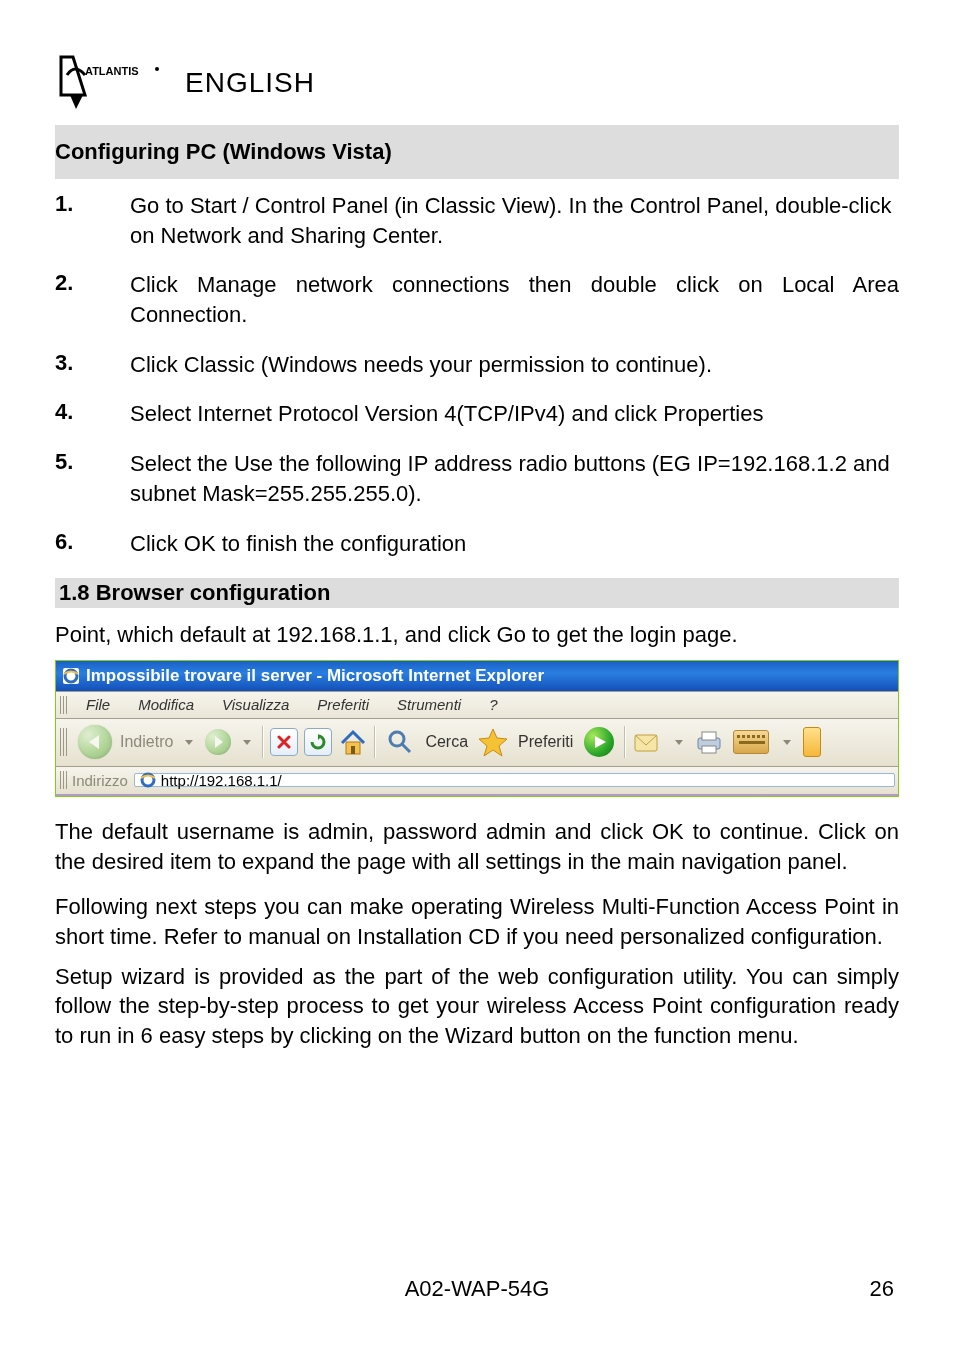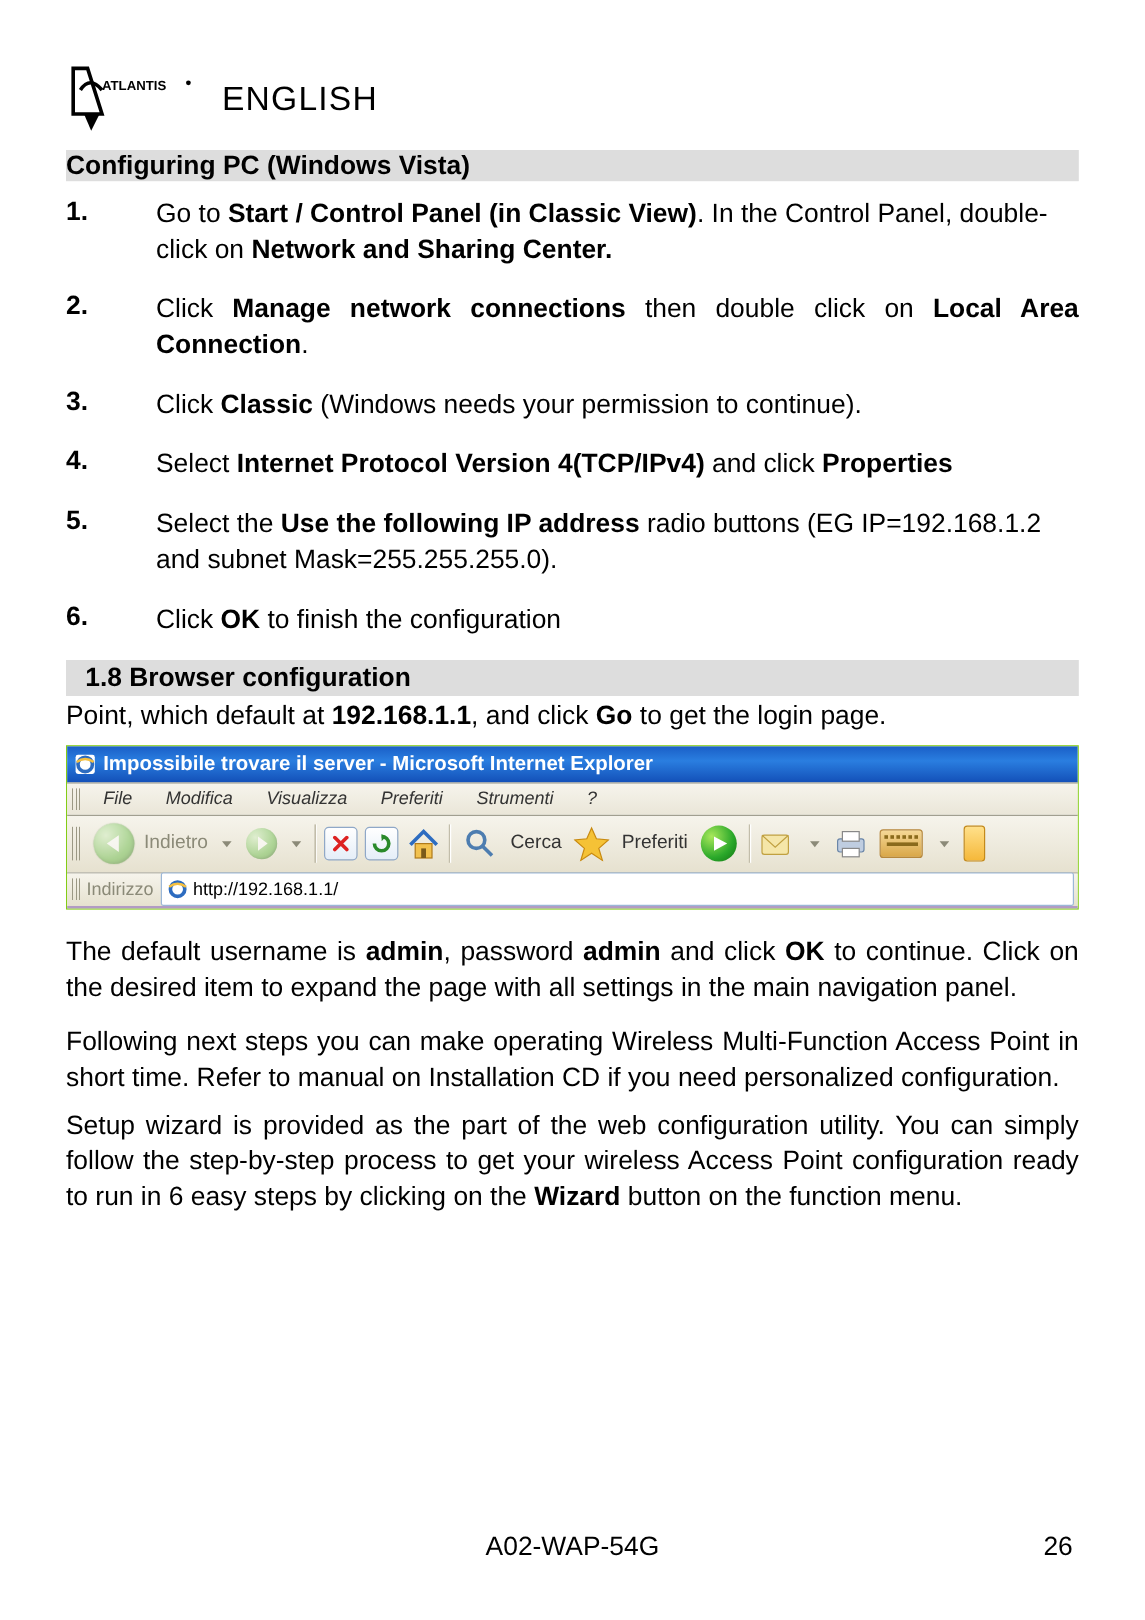--- a/index.html
+++ b/index.html
@@ -25,45 +25,45 @@
     }
     .logo svg { display: block; }
     .english-label {
       font-size: 28px;
       color: #000;
       letter-spacing: 1px;
     }
     .section-heading {
       background: #ddd;
       font-weight: bold;
-      padding: 0 0;
+      padding: 14px 0;
       font-size: 22px;
       margin-bottom: 12px;
     }
     .ol { margin-left: 0; padding-left: 0; }
     .ol-item {
       display: flex;
       margin-bottom: 20px;
       align-items: flex-start;
     }
     .ol-num {
       font-weight: bold;
       width: 75px;
       flex-shrink: 0;
     }
     .ol-body { flex: 1; line-height: 1.35; }
     .justify { text-align: justify; }
-    .bold { font-weight: bold; }
+    .bold { font-weight: normal; }
     .section-heading2 {
       background: #ddd;
       font-weight: bold;
-      padding: 2px 16px;
+      padding: 2px 4px;
       font-size: 22px;
       margin-top: 8px;
-      margin-bottom: 1px;
+      margin-bottom: 12px;
     }
     .para {
       line-height: 1.35;
       margin-bottom: 10px;
     }
 
     
     .browser {
       margin-top: 10px;
       margin-bottom: 20px;
@@ -211,21 +211,21 @@
       border-bottom: 2px solid #b29bc4;
     }
     .addrbar .grip {
       width: 8px; height: 18px;
       background: repeating-linear-gradient(to right, #9b9884 0 1px, transparent 1px 3px);
       margin-right: 4px;
     }
     .addr-label { color: #8b8a78; margin-right: 6px; }
     .addr-input-wrap {
       flex: 1;
-      height: 28px;
+      height: 14px;
       border: 1px solid #9bb7d7;
       background: #fff;
       display: flex;
       align-items: center;
       margin-right: 3px;
       border-radius: 2px;
     }
     .ie-small {
       width: 18px; height: 18px;
       margin: 0 4px;

